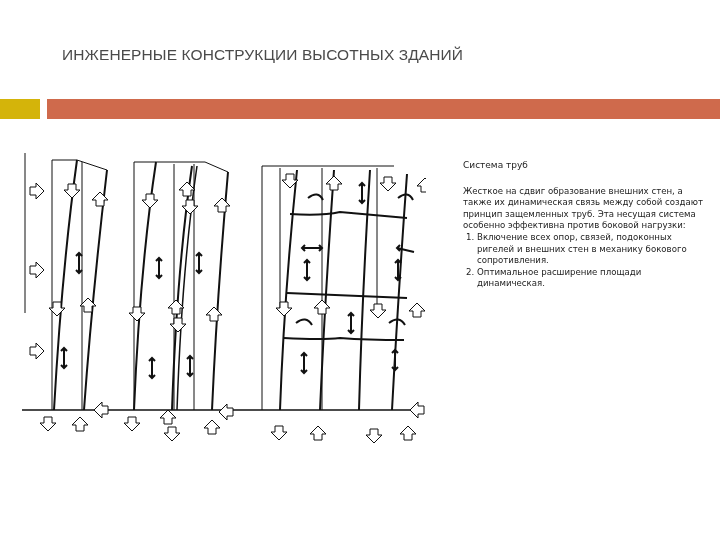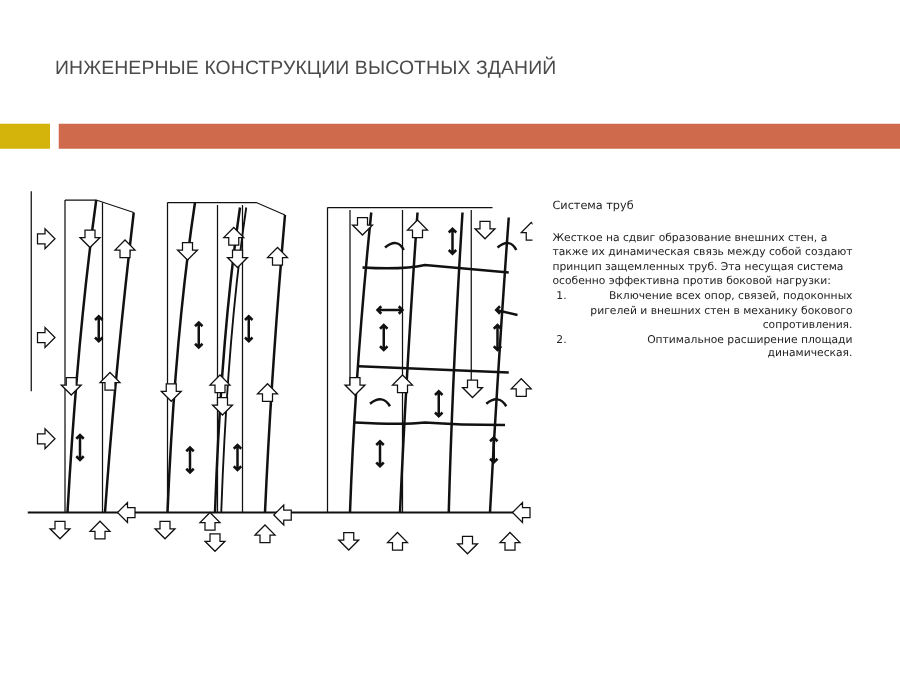--- a/index.html
+++ b/index.html
@@ -1,24 +1,24 @@
 <!DOCTYPE html>
 <html><head>
 <meta charset="utf-8">
 <style>
   html, body { margin: 0; padding: 0; }
   body { width: 720px; height: 540px; background: #ffffff; position: relative; overflow: hidden; font-family: "DejaVu Sans", sans-serif; }
-  .title { position: absolute; left: 44px; top: 46px; font-size: 15.5px; color: #4a4a4a; letter-spacing: 0.1px; font-family: "Liberation Sans", sans-serif; }
+  .title { position: absolute; left: 62px; top: 46px; font-size: 15.5px; color: #4a4a4a; letter-spacing: 0.1px; font-family: "Liberation Sans", sans-serif; }
   .bar-left { position: absolute; left: 0; top: 99px; width: 40px; height: 20px; }
   .bar-right { position: absolute; left: 47px; top: 99px; width: 673px; height: 20px; }
   .figure { position: absolute; left: 22px; top: 148px; width: 404px; height: 300px; }
-  .caption { position: absolute; left: 442px; top: 160px; width: 240px; font-size: 8.6px; line-height: 11.6px; color: #222; font-family: "DejaVu Sans", sans-serif; }
+  .caption { position: absolute; left: 463px; top: 160px; width: 240px; font-size: 8.6px; line-height: 11.6px; color: #222; font-family: "DejaVu Sans", sans-serif; }
   .caption .heading { margin-bottom: 14px; font-size: 9px; }
   .caption ol { margin: 0; padding-left: 14px; }
-  .caption li { margin: 0; text-align: right; }
+  .caption li { margin: 0; }
 </style>
 </head>
 <body>
 
 <div class="title">ИНЖЕНЕРНЫЕ КОНСТРУКЦИИ ВЫСОТНЫХ ЗДАНИЙ</div>
 <div class="bar-left" style="background:#d4b40a"></div>
 <div class="bar-right" style="background:#cf6a4c"></div>
 
 <svg class="figure" viewBox="0 0 404 300" fill="none" stroke="#111" stroke-width="1.4">
   <defs>

